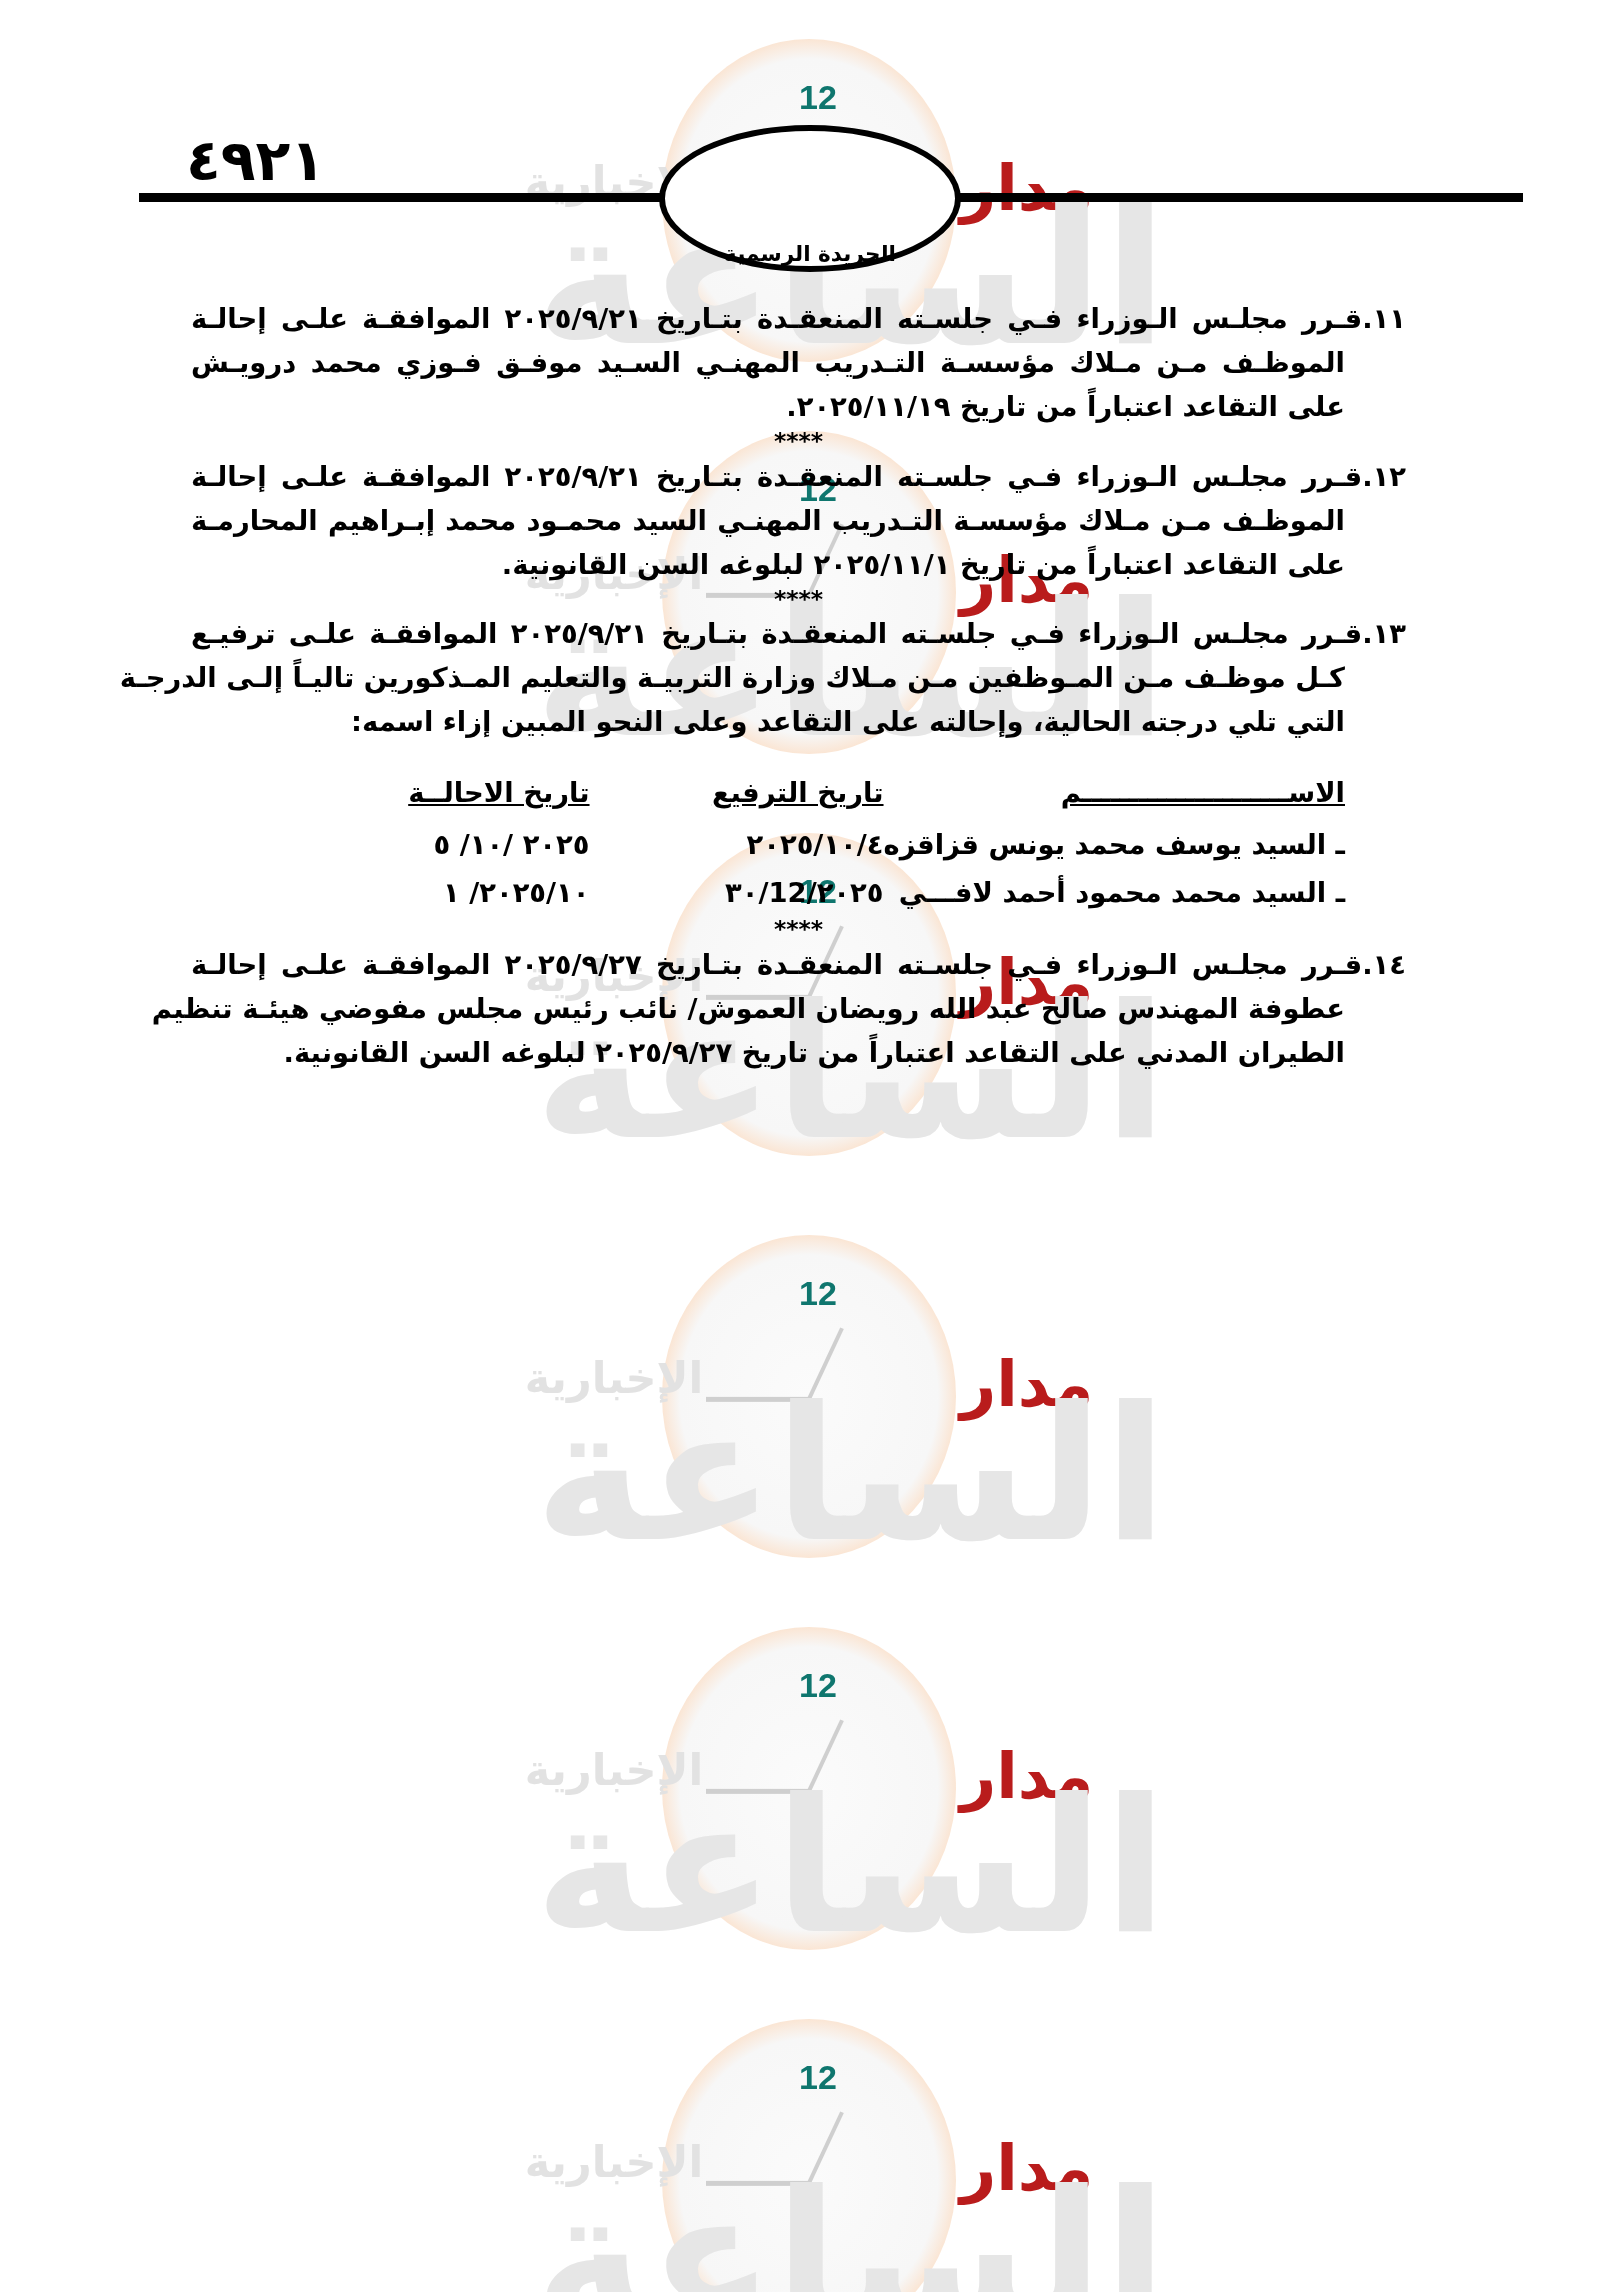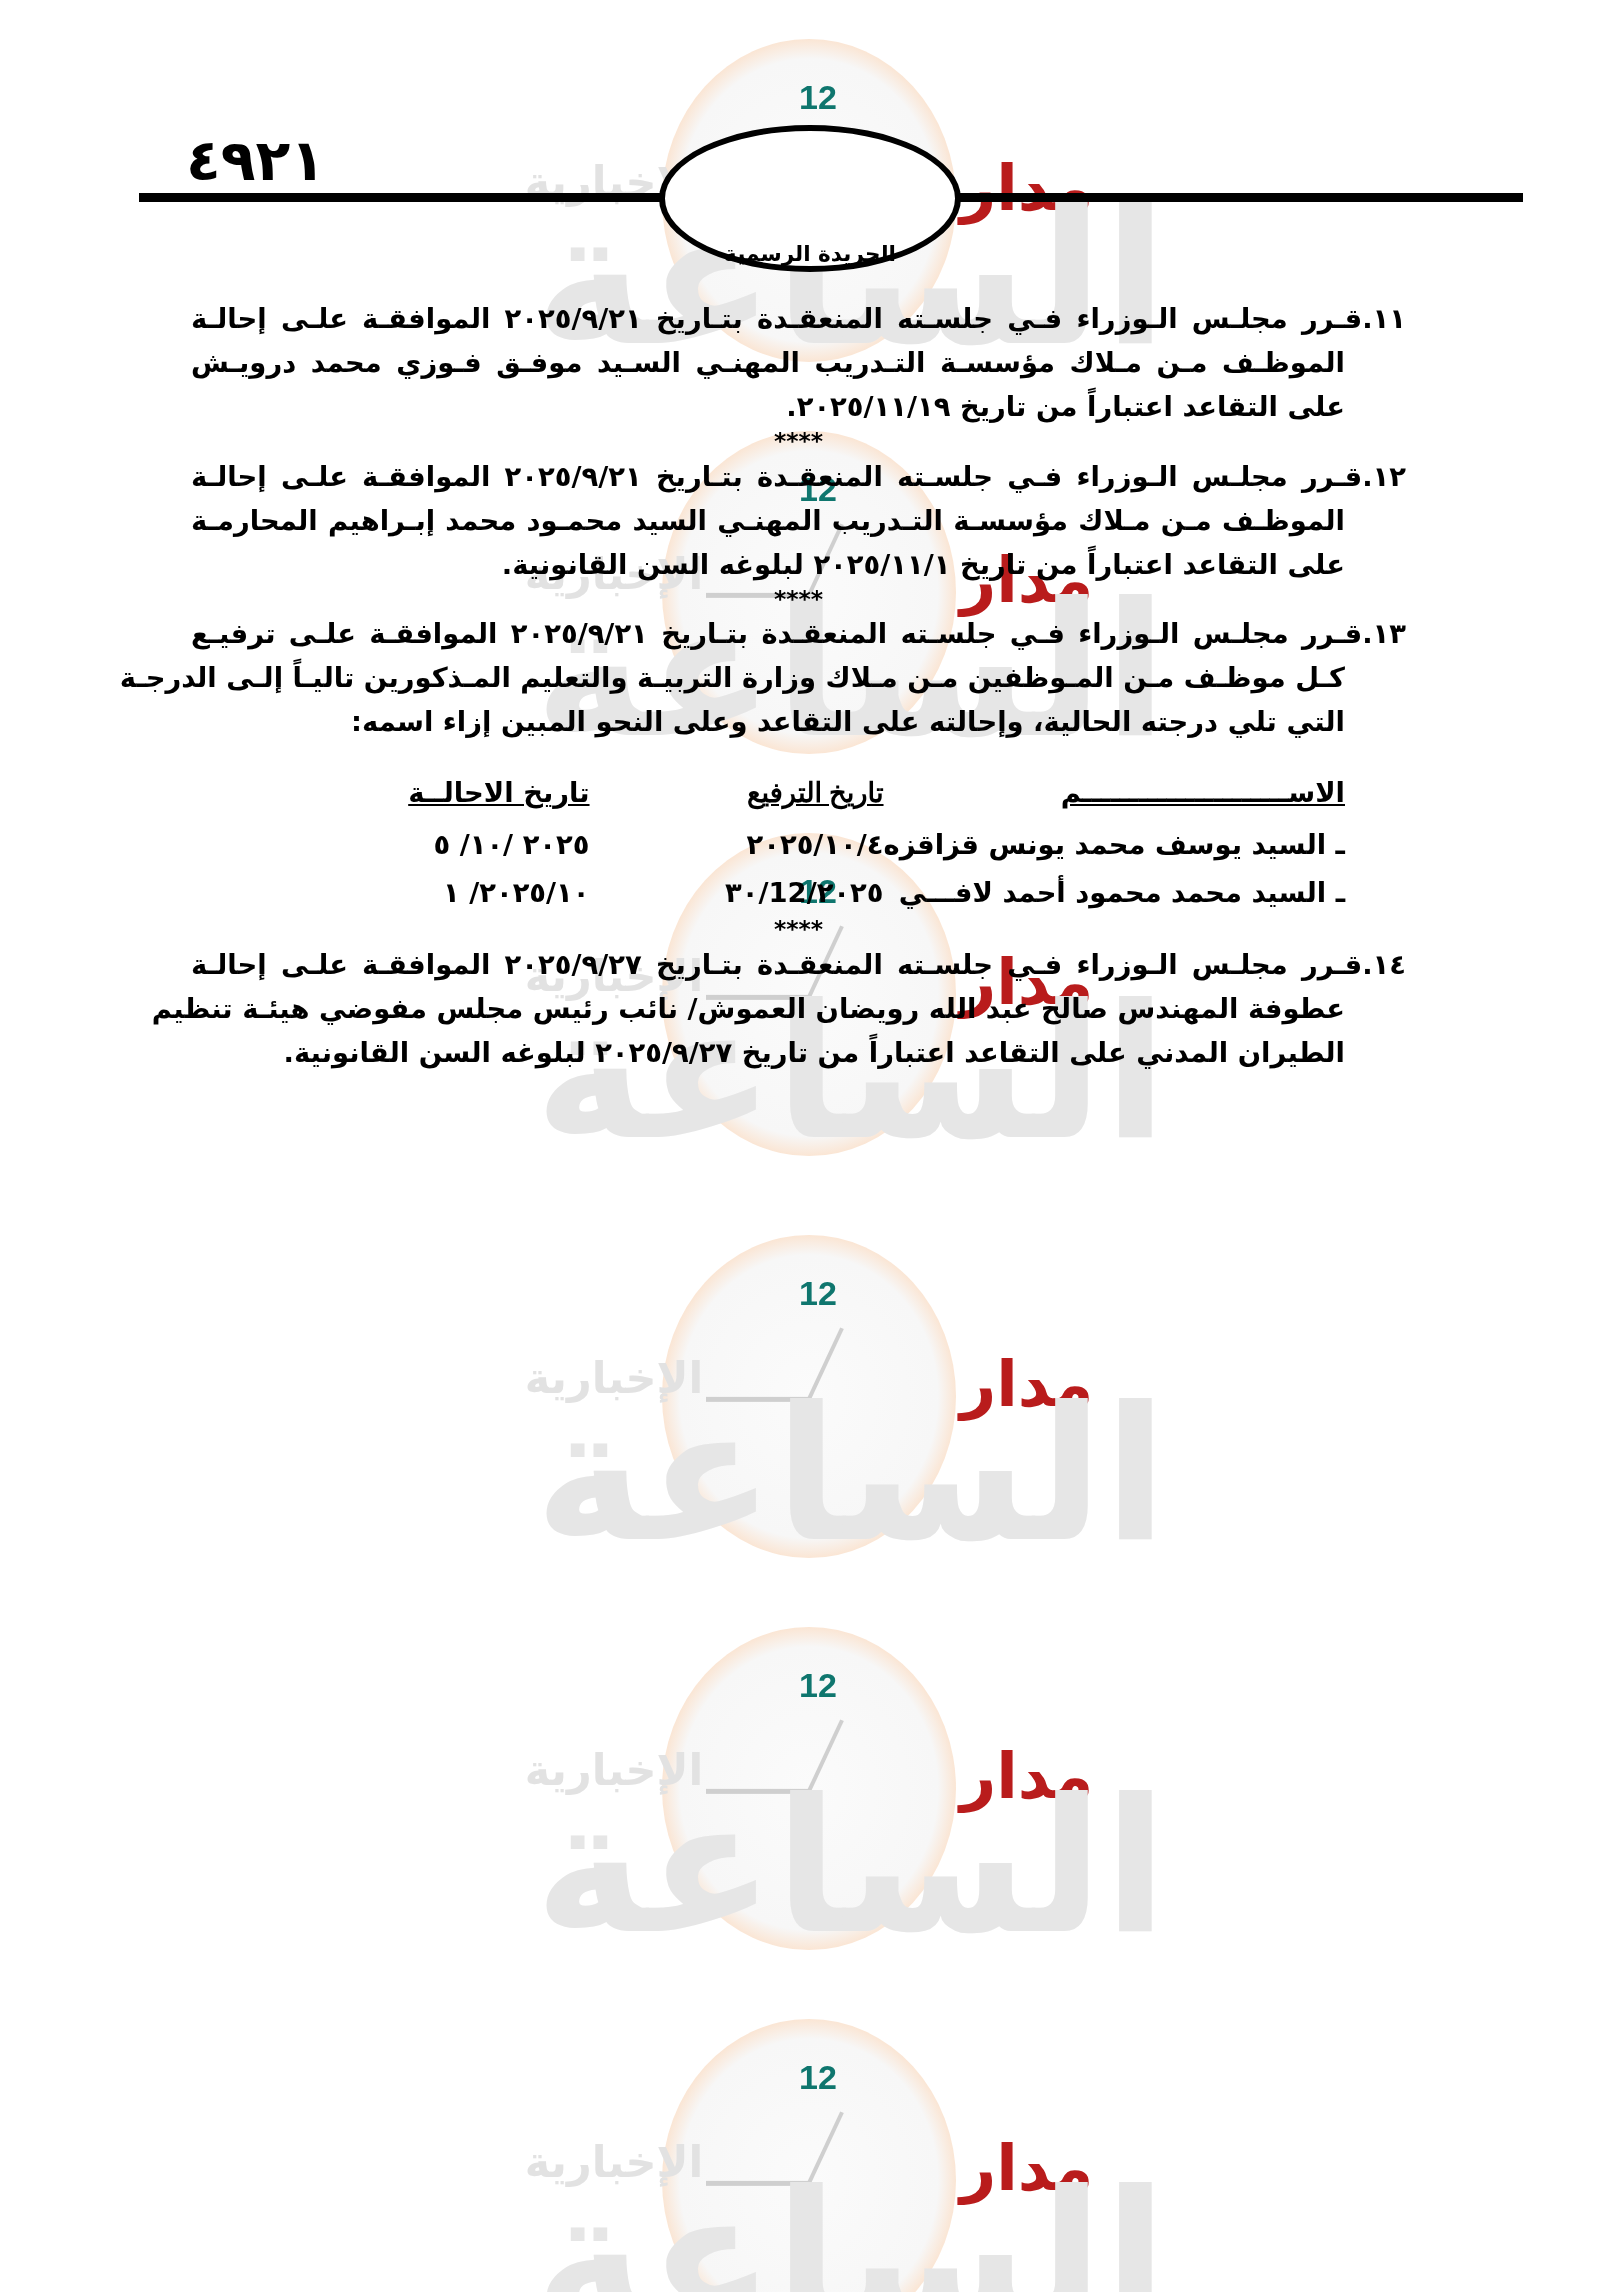--- a/index.html
+++ b/index.html
@@ -30,21 +30,21 @@
   .item { font-size:27.4px; font-weight:bold; line-height:44px; text-align:justify; }
   .item .line { display:block; text-align:justify; text-align-last:justify; white-space:nowrap; }
   .item .line.last { text-align-last:right; }
   .item .body { padding-right:61px; }
   .sep { text-align:center; font-size:23.5px; font-weight:bold; line-height:25.5px; margin:0; direction:ltr; }
 
   table.promo { border-collapse:collapse; margin-right:61px; margin-top:27.4px; font-size:27.4px; font-weight:bold; direction:rtl; }
   table.promo th { text-decoration:underline; text-align:right; font-weight:bold; padding:0 0 5.9px 0; }
   table.promo td { padding:2px 0; white-space:nowrap; }
   table.promo .c1 { width:402px; }
-  table.promo .c2 { width:294px;font-family:Liberation Serif, serif; }
+  table.promo .c2 { width:294px; }
   table.promo .c3 { width:196px; }
 </style>
 </head>
 <body>
 
 <div class="wm" style="left:515px; top:39px;">
   <div class="clock"></div>
   <div class="num" style="left:284px;top:39px;">12</div>
   <div class="brand1">مدار</div>
   <div class="brand2">الإخبارية</div>

